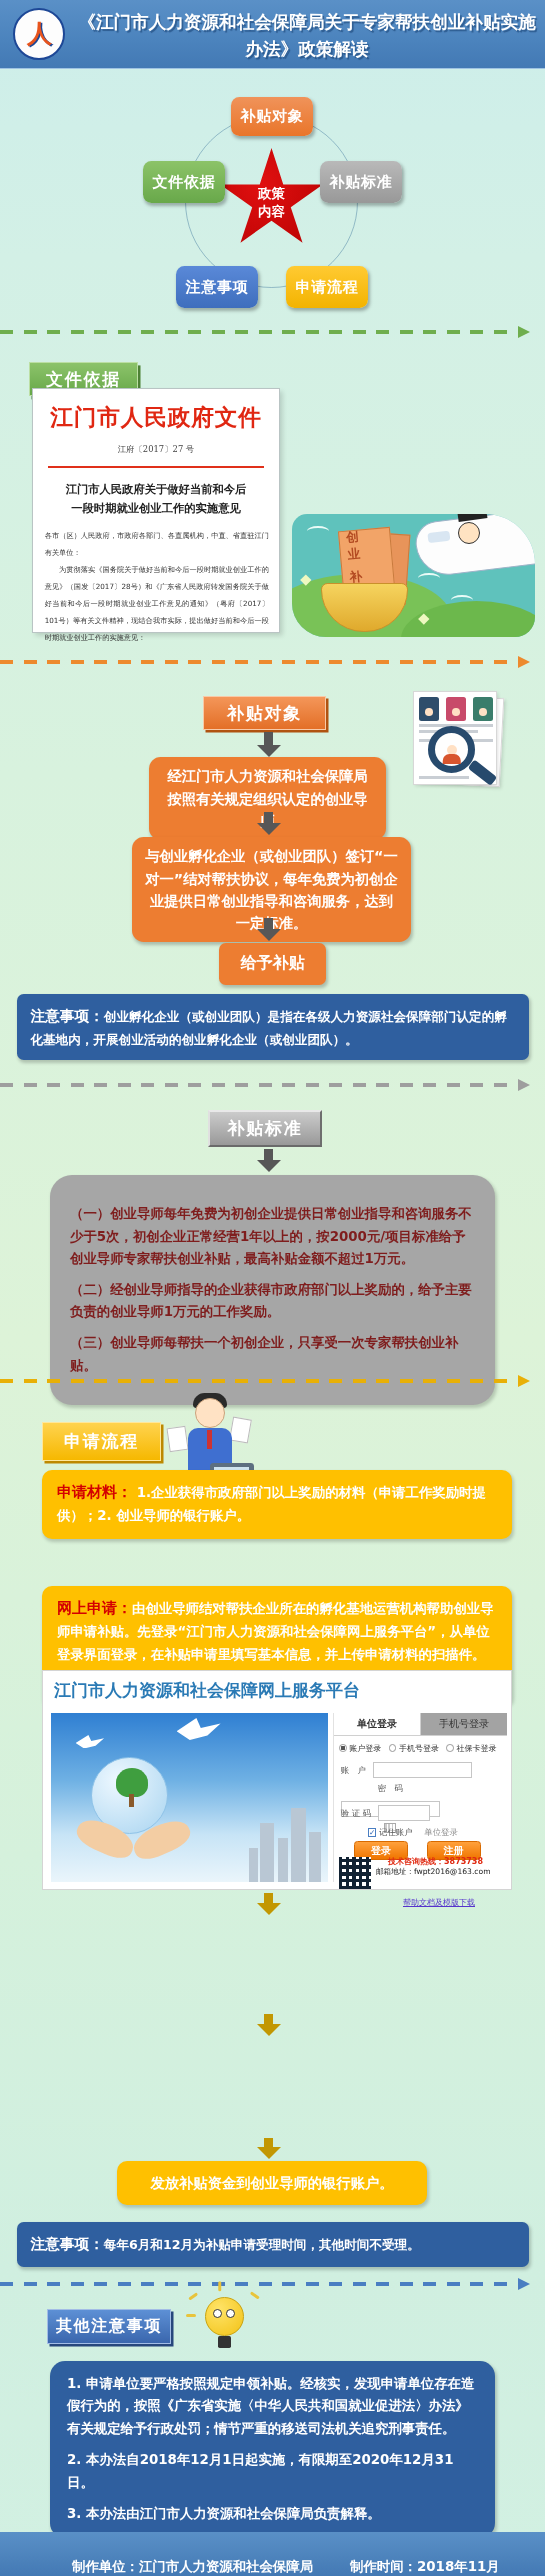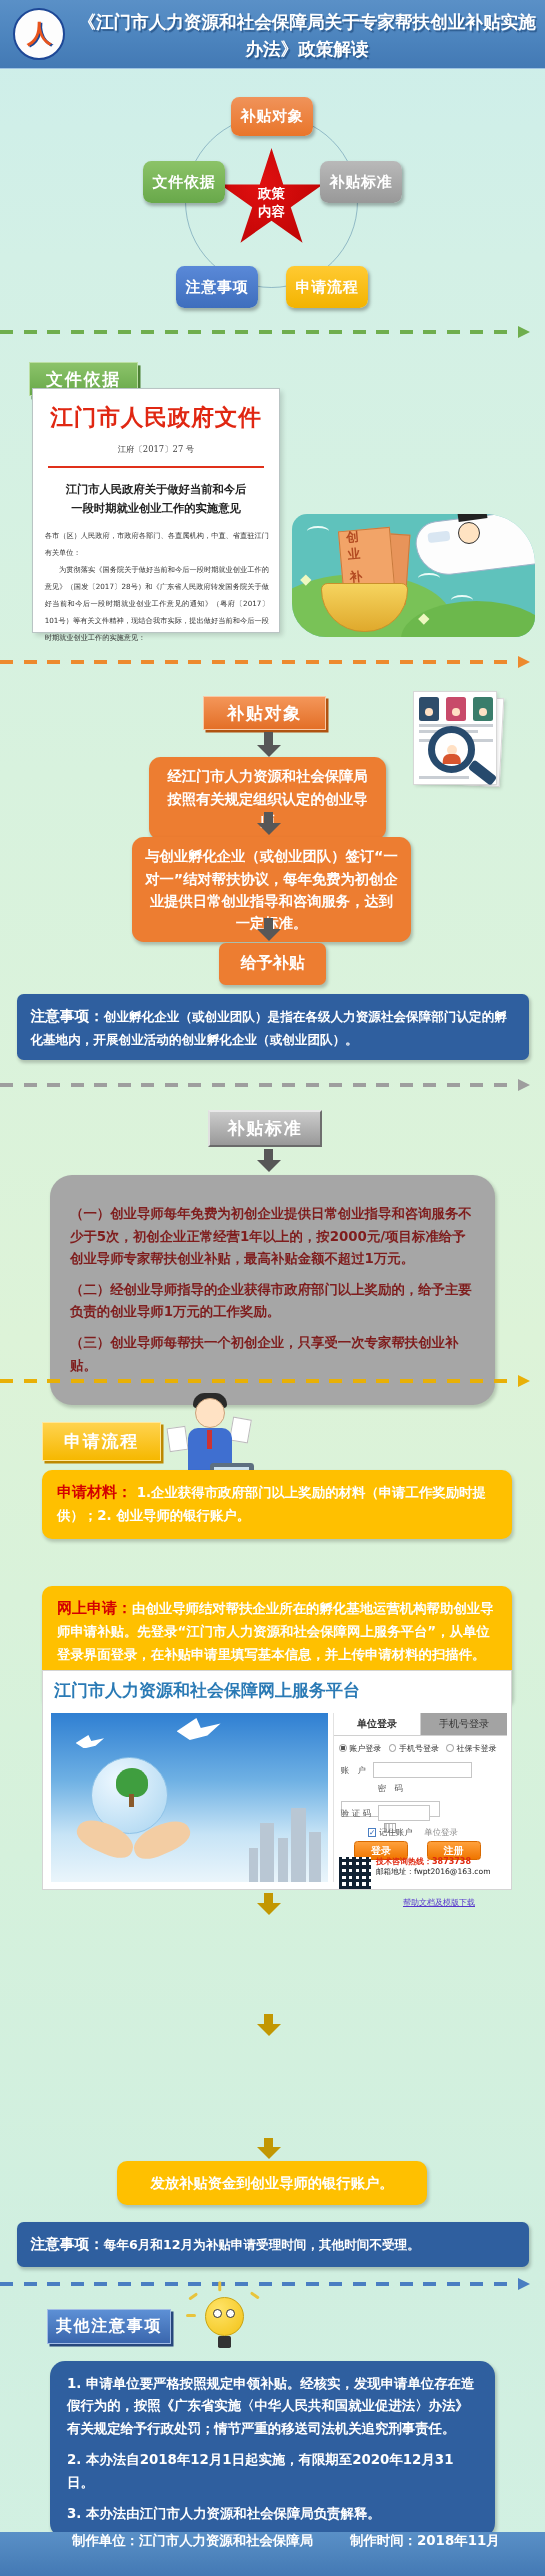--- a/index.html
+++ b/index.html
@@ -3,21 +3,21 @@
 <meta charset="utf-8">
 <style>
   html,body{margin:0;padding:0;background:#eef7f3;}
   *{box-sizing:border-box;font-family:"DejaVu Sans","Liberation Sans",sans-serif;}
   #canvas{position:relative;width:545px;height:2576px;margin:0 auto;overflow:hidden;
     background:linear-gradient(180deg,#cdeeea 0%,#d3f0e6 10%,#d8f2de 30%,#ddf3d8 52%,#d5f1dc 72%,#d0efe0 88%,#d2f0e2 100%);}
   .abs{position:absolute;}
 
   
   .topbar{left:0;top:0;width:545px;height:69px;background:linear-gradient(180deg,#5a90c7 0%,#4b83bd 60%,#4379b4 100%);border-bottom:1.7px solid #9fc3e2;}
-  .botbar{left:0;top:2532px;width:545px;height:44px;background:linear-gradient(180deg,#5a90c7,#4379b4);display:flex;align-items:flex-start;}
+  .botbar{left:0;top:2532px;width:545px;height:44px;background:linear-gradient(180deg,#5a90c7,#4379b4);display:flex;align-items:flex-end;}
   .main-title{left:77px;top:9.2px;width:460px;color:#fff;font-weight:bold;font-size:17.6px;line-height:1.5;text-align:center;text-shadow:1.7px 1.7px 0.8px rgba(20,60,110,.55);}
   .logo{border-radius:50%;background:#fdfdfd;border:2.5px solid #1d4796;display:flex;align-items:center;justify-content:center;}
   .logo .glyph{font-weight:bold;color:#e8541d;text-shadow:1.7px 0.8px 0 #1d4796;}
   .logo-big{left:13.4px;top:7.6px;width:52px;height:52px;}
   .logo-big .glyph{font-size:25px;}
   .footer-text{color:#fff;font-size:13.4px;font-weight:bold;margin-left:25px;display:flex;gap:37px;}
 
   
   .ring{left:185px;top:115px;width:173px;height:173px;border:1.7px solid rgba(90,140,170,.55);border-radius:50%;}
   .star{left:218px;top:148px;width:107px;height:104px;background:radial-gradient(circle at 40% 35%,#e01010,#b40000);
@@ -124,21 +124,21 @@
   .rdot.sel{background:radial-gradient(circle,#555 0 2.1px,#fff 2.5px);}
   .fldrow{position:absolute;left:6.7px;display:flex;align-items:center;gap:6.7px;font-size:8.4px;color:#555;}
   .inp{height:16px;border:0.8px solid #c6c6c6;background:#fff;}
   .kbd{width:12.6px;height:9.2px;border:0.8px solid #aaa;background:repeating-linear-gradient(90deg,#ccc 0 1.7px,#fff 1.7px 3.4px);}
   .chk{width:8.4px;height:8.4px;border:0.8px solid #4a7ec2;display:inline-flex;align-items:center;justify-content:center;color:#2a62b5;font-size:7.6px;background:#fff;}
   .sbtn{width:54px;height:19.3px;border-radius:3.4px;background:linear-gradient(180deg,#ffa13c,#ef7500);color:#fff;font-weight:bold;font-size:10px;display:flex;align-items:center;justify-content:center;border:0.8px solid #d86a00;}
   .qr{position:absolute;left:5px;top:144px;width:32px;height:32px;background:
      repeating-linear-gradient(0deg,#123 0 3.4px,transparent 3.4px 6.7px),
      repeating-linear-gradient(90deg,#123 0 3.4px,#fff 3.4px 6.7px);}
   .contact{position:absolute;left:42px;top:143px;width:126px;text-align:left;}
-  .hotline{color:#e02a12;font-size:8px;font-weight:bold;}
+  .hotline{color:#e02a12;font-size:8px;font-weight:bold;margin-left:12px;}
   .mail{color:#222;font-size:7.6px;}
   .helplink{color:#5533cc;text-decoration:underline;font-size:8px;display:block;text-align:center;margin-top:20px;}
 
   
   .bulb{left:186px;top:2287px;width:76px;height:74px;}
   .bulb .ball{position:absolute;left:18.5px;top:10px;width:39px;height:39px;background:radial-gradient(circle at 35% 30%,#ffe468,#f2c216);border-radius:50%;border:1.7px solid #caa20e;}
   .bulb .eye{position:absolute;top:22px;width:9.2px;height:9.2px;border:1.7px solid #333;border-radius:50%;background:#fff;}
   .bulb .base{position:absolute;left:32px;top:49px;width:13.4px;height:11.7px;background:#333;border-radius:1.7px;}
   .ray{position:absolute;width:10px;height:2.5px;background:#e8c43c;border-radius:1.7px;}
 </style>

